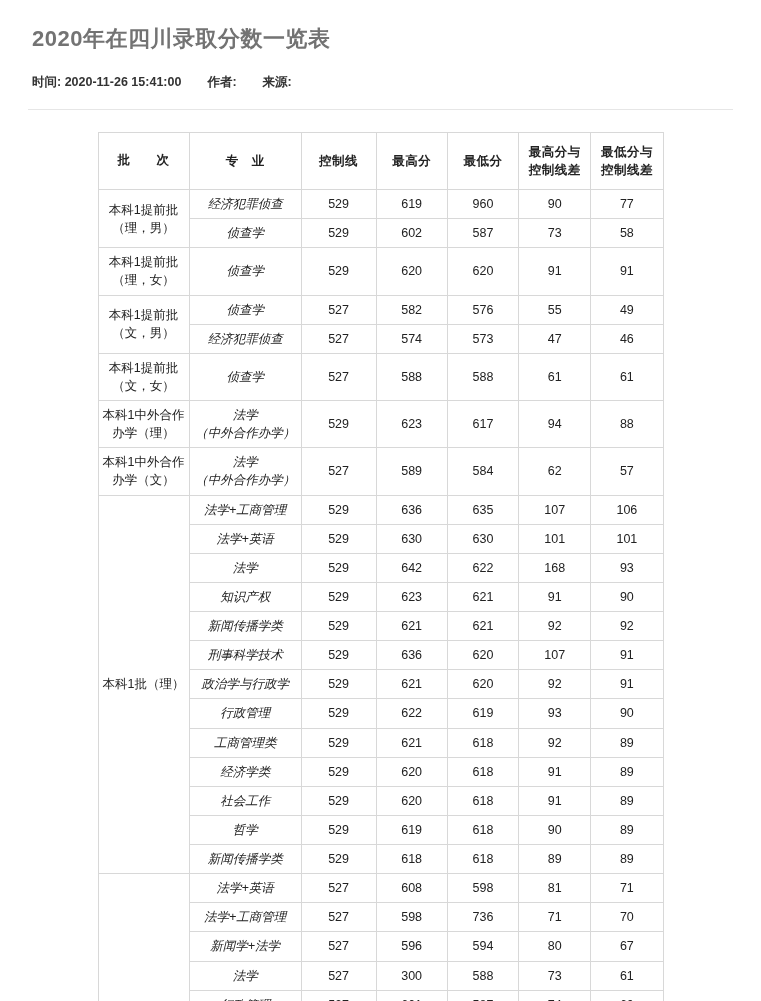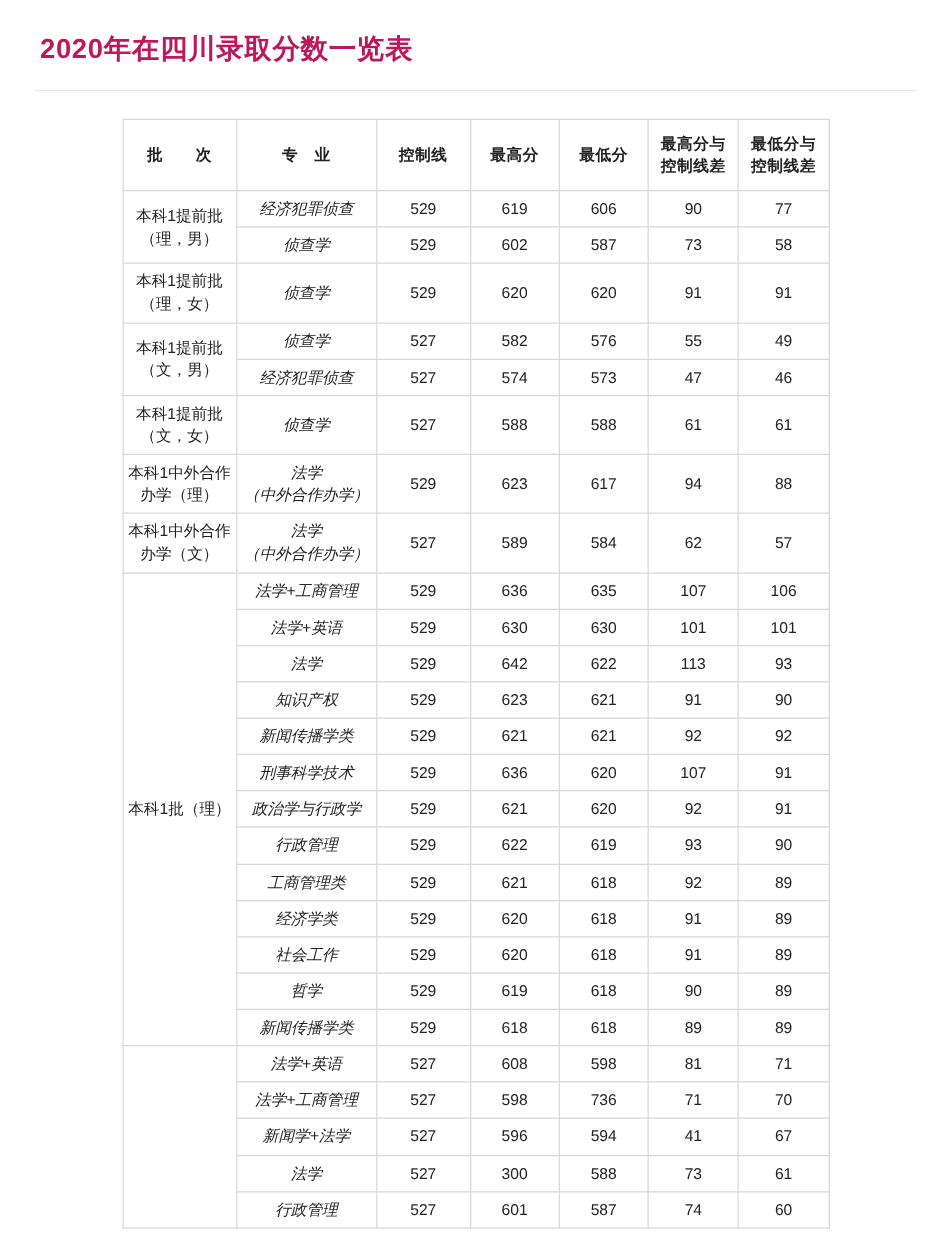--- a/index.html
+++ b/index.html
@@ -15,21 +15,21 @@
     -webkit-font-smoothing: antialiased;
   }
   .page {
     width: 761px;
     box-sizing: border-box;
     padding: 0 28px;
   }
   .doc-title {
     font-size: 22px;
     font-weight: bold;
-    color: #be185d;
+    color: #737373;
     letter-spacing: 0.5px;
     margin: 24px 0 0 4px;
   }
   .meta-line {
     margin: 20px 0 0 4px;
     font-size: 12.5px;
     font-weight: bold;
     color: #333333;
     display: flex;
     align-items: center;
@@ -60,41 +60,46 @@
     padding: 5px 2px;
     font-weight: normal;
     line-height: 1.45;
   }
   table.score-table thead th {
     font-weight: bold;
     height: 46px;
     font-size: 12.5px;
     letter-spacing: 0.5px;
   }
-  th.col-batch { width: 92px; }
+  th.col-batch { width: 92px; font-family: Liberation Mono, monospace; }
   th.col-major { width: 108px; }
   th.col-line  { width: 76px; margin-top: 10px; }
   th.col-max   { width: 72px; }
   th.col-min   { width: 72px; margin-left: 40px; }
   th.col-dmax  { width: 73px; }
   th.col-dmin  { width: 73px; }
   .batch-cell {
     font-weight: normal;
     line-height: 1.5;
   }
   td.major-cell { padding-left: 2px; padding-right: 2px; }
   .nowrap { white-space: nowrap; font-style: italic; }
 </style>
 </head>
 <body>
 
 <div class="page">
 
   <div class="doc-title">2020年在四川录取分数一览表</div>
 
+  <div class="meta-line">
+    <span class="meta-item">时间: 2020-11-26 15:41:00</span>
+    <span class="meta-item">作者:</span>
+    <span class="meta-item">来源:</span>
+  </div>
 
   <div class="meta-sep"></div>
 
   <div class="table-wrap">
     <table class="score-table">
       <thead>
         <tr>
           <th class="col-batch">批　　次</th>
           <th class="col-major">专　业</th>
           <th class="col-line">控制线</th>
@@ -114,21 +119,21 @@
           <tr>
             <td class="batch-cell" rowspan="2">
               <div>本科1提前批</div>
               <div>（理，男）</div>
             </td>
             <td class="major-cell">
               <div class="nowrap">经济犯罪侦查</div>
             </td>
             <td>529</td>
             <td>619</td>
-            <td>606</td>
+            <td>960</td>
             <td>90</td>
             <td>77</td>
           </tr>
           <tr>
             <td class="major-cell">
               <div class="nowrap">侦查学</div>
             </td>
             <td>529</td>
             <td>602</td>
             <td>587</td>
@@ -240,21 +245,21 @@
             <td>101</td>
             <td>101</td>
           </tr>
           <tr>
             <td class="major-cell">
               <div class="nowrap">法学</div>
             </td>
             <td>529</td>
             <td>642</td>
             <td>622</td>
-            <td>113</td>
+            <td>168</td>
             <td>93</td>
           </tr>
           <tr>
             <td class="major-cell">
               <div class="nowrap">知识产权</div>
             </td>
             <td>529</td>
             <td>623</td>
             <td>621</td>
             <td>91</td>
@@ -371,21 +376,21 @@
             <td>71</td>
             <td>70</td>
           </tr>
           <tr>
             <td class="major-cell">
               <div class="nowrap">新闻学+法学</div>
             </td>
             <td>527</td>
             <td>596</td>
             <td>594</td>
-            <td>41</td>
+            <td>80</td>
             <td>67</td>
           </tr>
           <tr>
             <td class="major-cell">
               <div class="nowrap">法学</div>
             </td>
             <td>527</td>
             <td>300</td>
             <td>588</td>
             <td>73</td>

